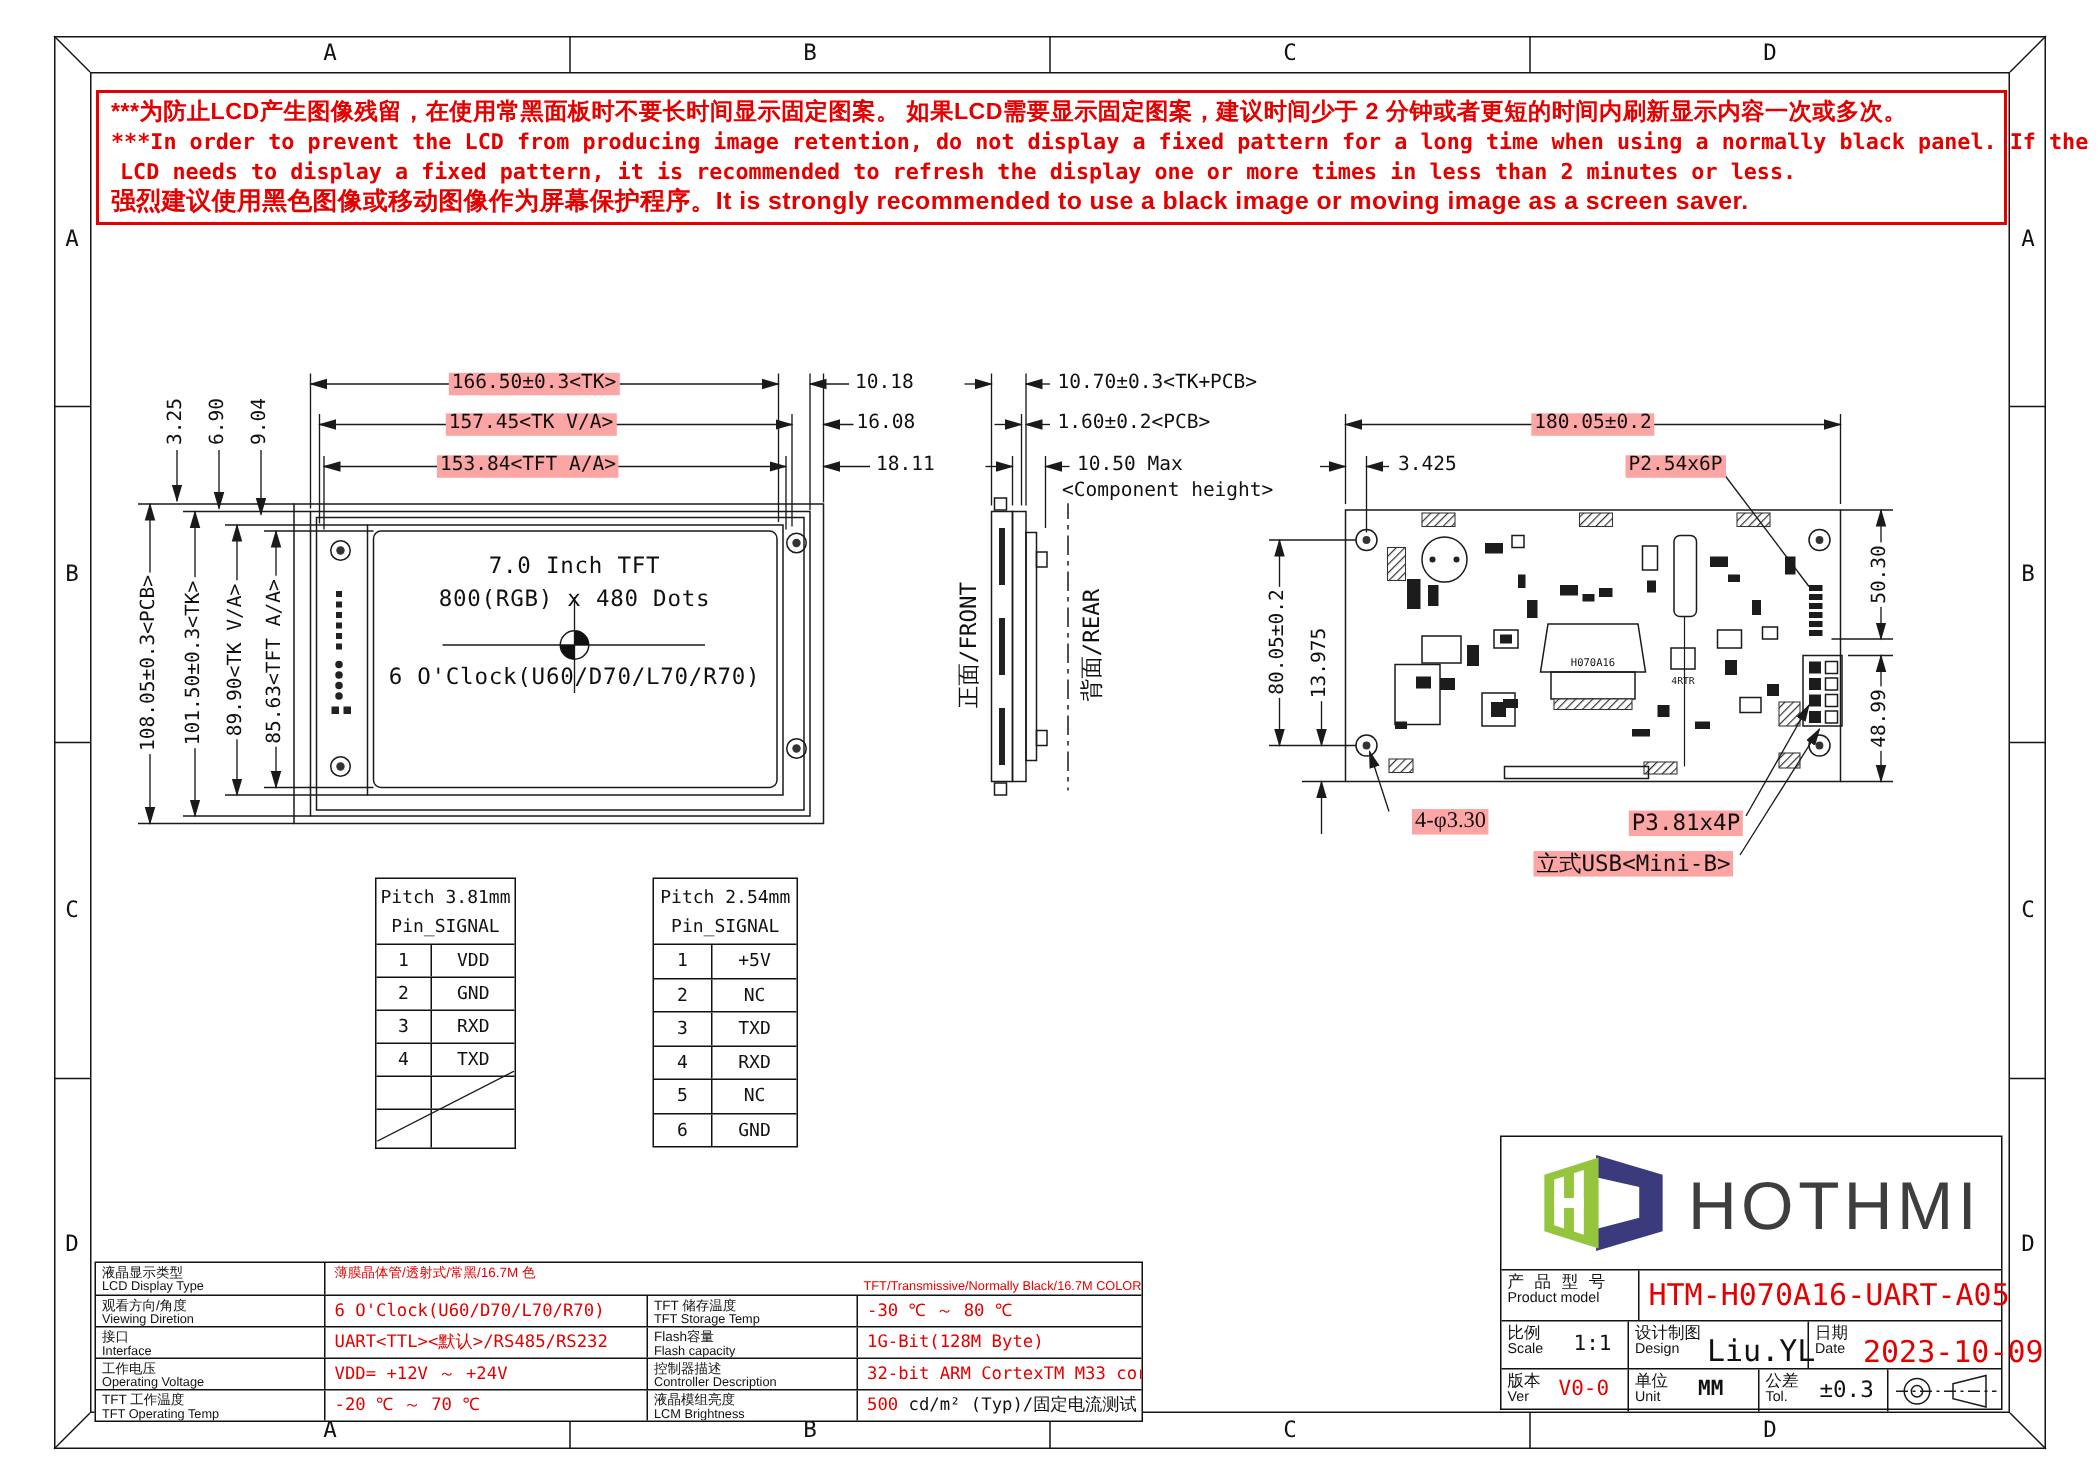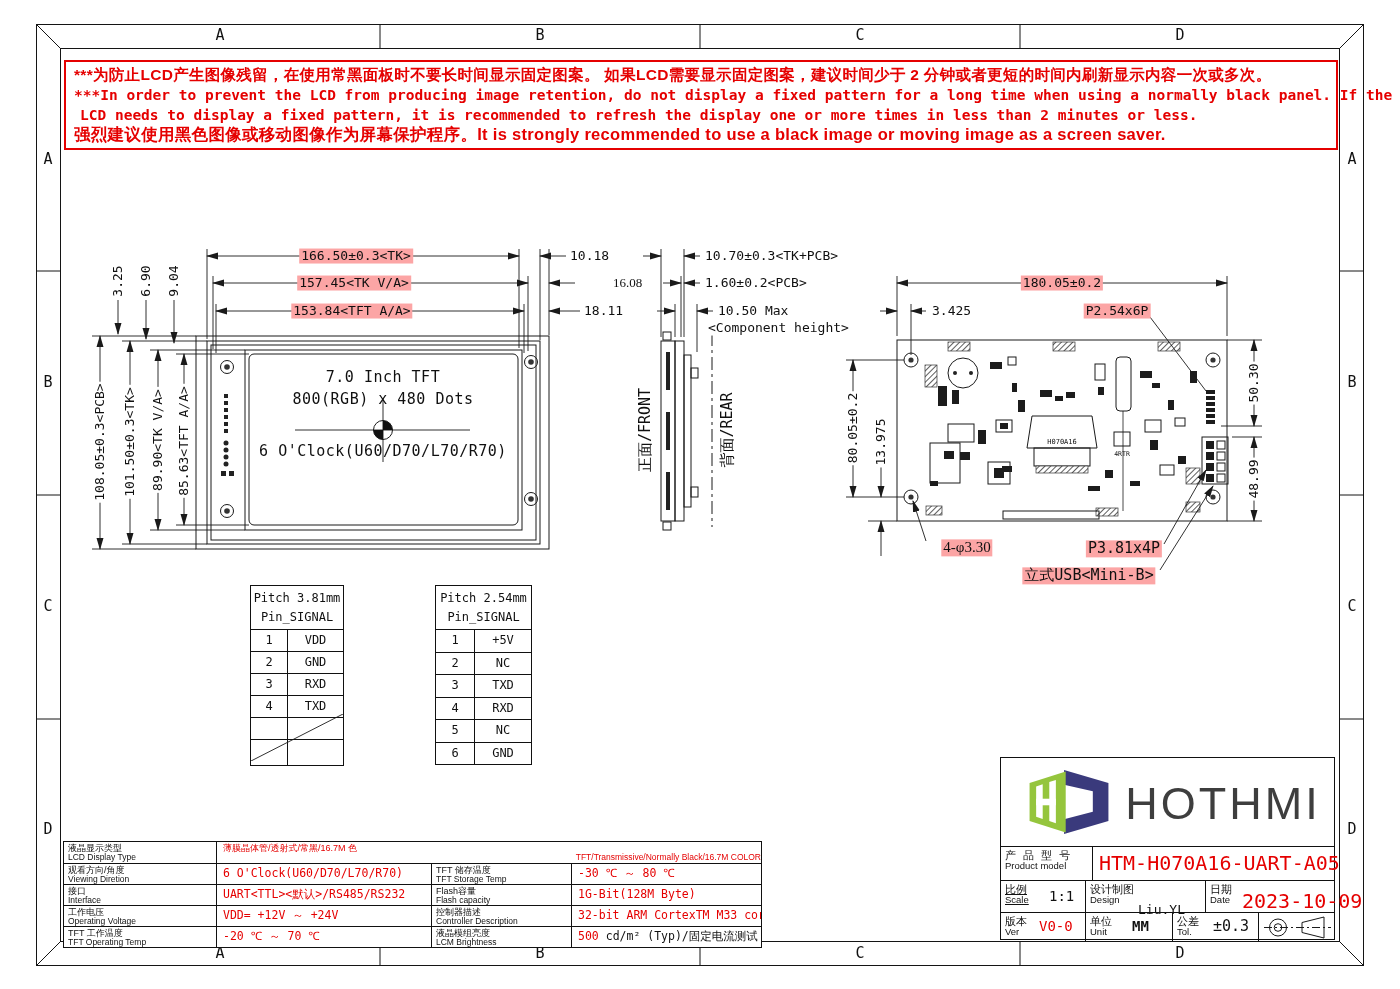--- a/index.html
+++ b/index.html
@@ -353,21 +353,21 @@
   </div>
 
   <div class="scr" style="left:383px;top:377px;">7.0 Inch TFT</div>
   <div class="scr" style="left:383px;top:399px;">800(RGB) x 480 Dots</div>
   <div class="scr" style="left:383px;top:451px;">6 O'Clock(U60/D70/L70/R70)</div>
 
   <div class="dim" style="left:356px;top:256px;">166.50±0.3&lt;TK&gt;</div>
   <div class="dim" style="left:354px;top:283px;">157.45&lt;TK V/A&gt;</div>
   <div class="dim" style="left:352px;top:311px;">153.84&lt;TFT A/A&gt;</div>
   <div class="dimL" style="left:568px;top:256px;">10.18</div>
-  <div class="dimL" style="left:611px;top:283px;font-family:Liberation Serif, serif;">16.08</div>
+  <div class="dimL" style="left:569px;top:283px;">16.08</div>
   <div class="dimL" style="left:582px;top:311px;">18.11</div>
   <div class="dimv" style="left:118px;top:281px;">3.25</div>
   <div class="dimv" style="left:146px;top:281px;">6.90</div>
   <div class="dimv" style="left:174px;top:281px;">9.04</div>
   <div class="dimv" style="left:100px;top:442px;">108.05±0.3&lt;PCB&gt;</div>
   <div class="dimv" style="left:130px;top:442px;">101.50±0.3&lt;TK&gt;</div>
   <div class="dimv" style="left:158px;top:440px;">89.90&lt;TK V/A&gt;</div>
   <div class="dimv" style="left:184px;top:441px;">85.63&lt;TFT A/A&gt;</div>
 
   <div class="dimL" style="left:703px;top:256px;">10.70±0.3&lt;TK+PCB&gt;</div>
@@ -532,32 +532,32 @@
     <div class="trow" style="top:88px;height:34px;">
       <div style="position:absolute;left:0;top:0;width:92px;height:100%;border-right:1.2px solid #111;box-sizing:border-box;" class="tb-label">
         <div class="cn" style="letter-spacing:2px;">产 品 型 号</div>
         <div class="en">Product model</div>
       </div>
       <div class="tb-val red" style="position:absolute;left:98px;top:4px;font-size:20px;">HTM-H070A16-UART-A05</div>
     </div>
 
     <div class="trow" style="top:122px;height:32px;">
       <div style="position:absolute;left:0;top:0;width:85px;height:100%;border-right:1.2px solid #111;box-sizing:border-box;">
-        <div class="tb-label" style="position:absolute;left:0;top:0;text-decoration:underline;">
+        <div class="tb-label" style="position:absolute;left:0;top:0;">
             <div class="cn">比例</div>
             <div class="en">Scale</div>
           </div>
         <div class="tb-val" style="position:absolute;left:48px;top:7px;font-size:14px;">1:1</div>
       </div>
       <div style="position:absolute;left:85px;top:0;width:120px;height:100%;border-right:1.2px solid #111;box-sizing:border-box;">
         <div class="tb-label" style="position:absolute;left:0;top:0;">
             <div class="cn">设计制图</div>
             <div class="en">Design</div>
           </div>
-        <div class="tb-val" style="position:absolute;left:52px;top:21px;font-size:13px;">Liu.YL</div>
+        <div class="tb-val" style="position:absolute;left:52px;top:7px;font-size:20px;">Liu.YL</div>
       </div>
       <div style="position:absolute;left:205px;top:0;right:0;height:100%;box-sizing:border-box;">
         <div class="tb-label" style="position:absolute;left:0;top:0;">
             <div class="cn">日期</div>
             <div class="en">Date</div>
           </div>
         <div class="tb-val red" style="position:absolute;left:36px;top:8px;font-size:20px;">2023-10-09</div>
       </div>
     </div>
 

